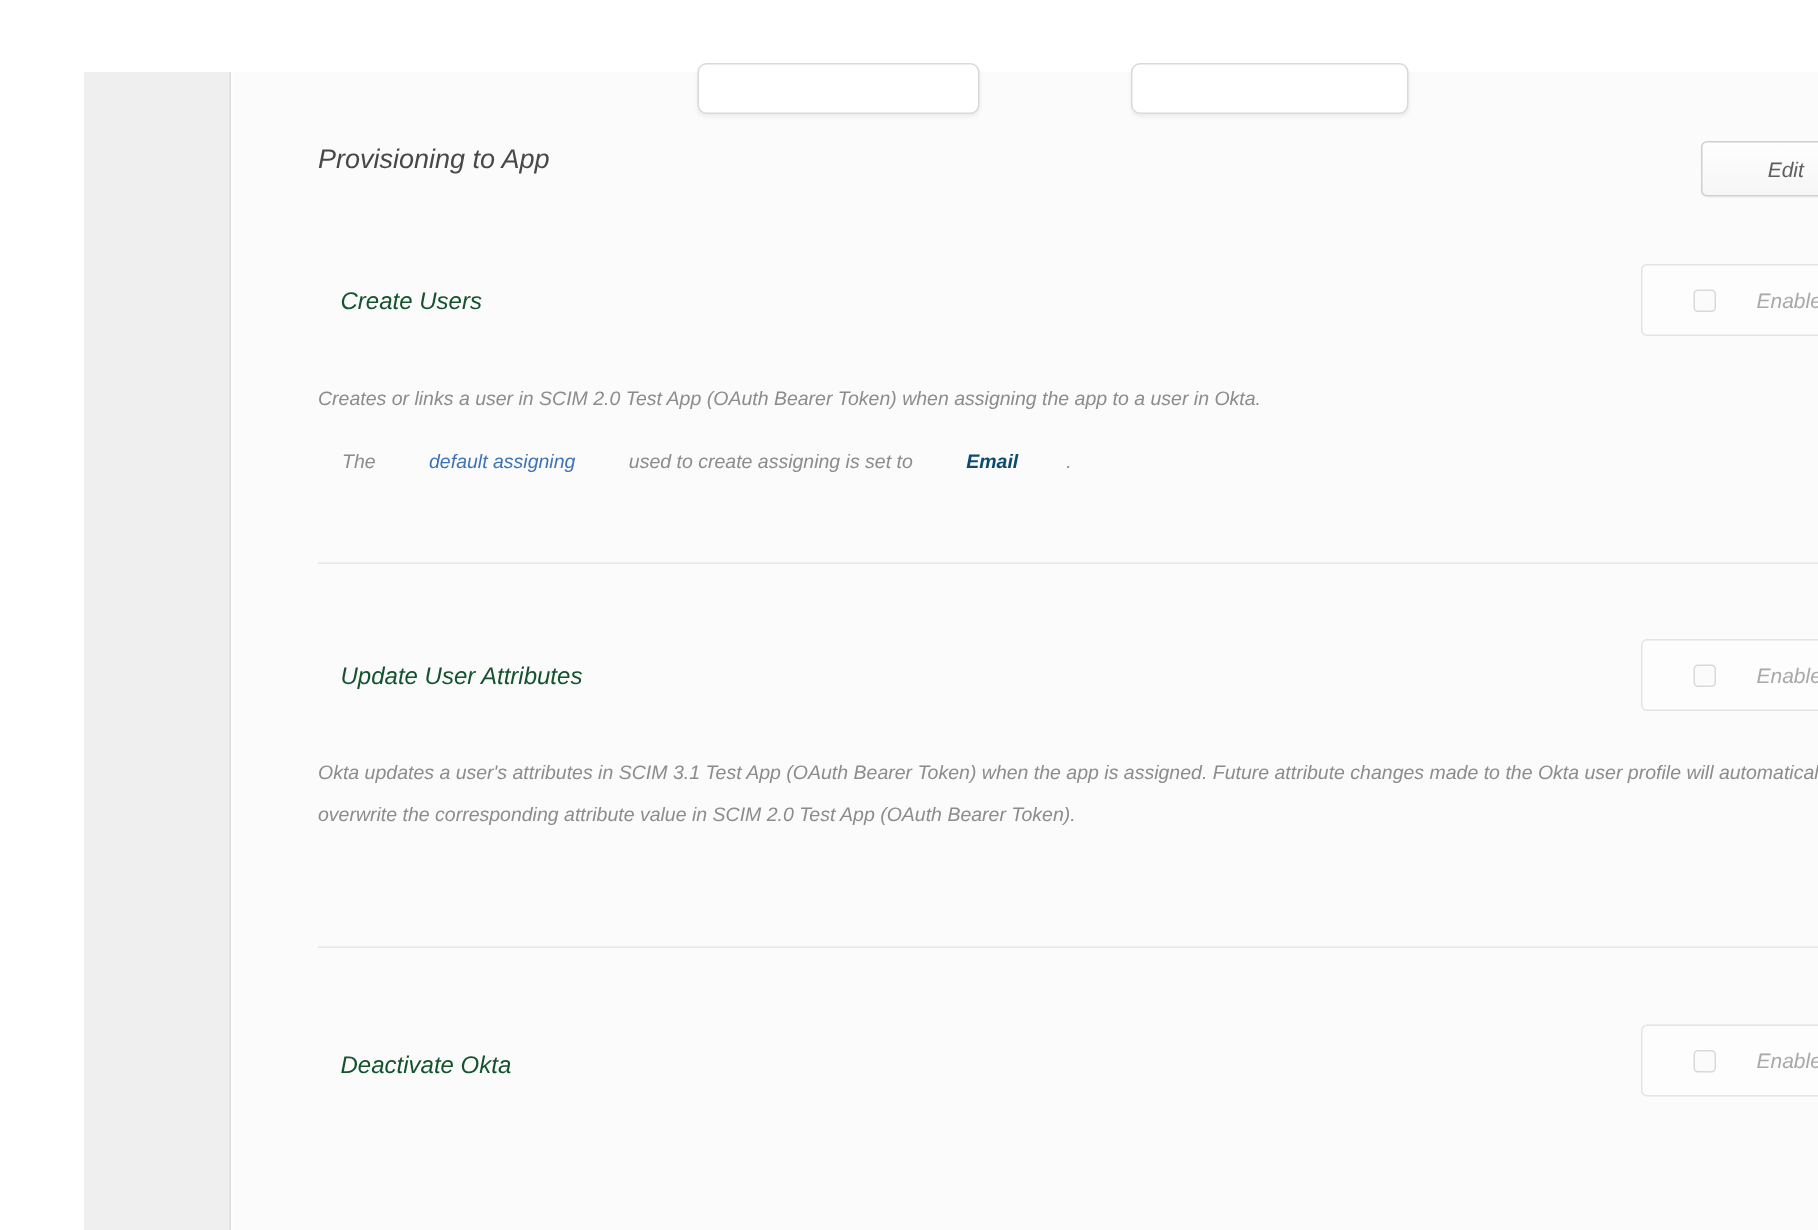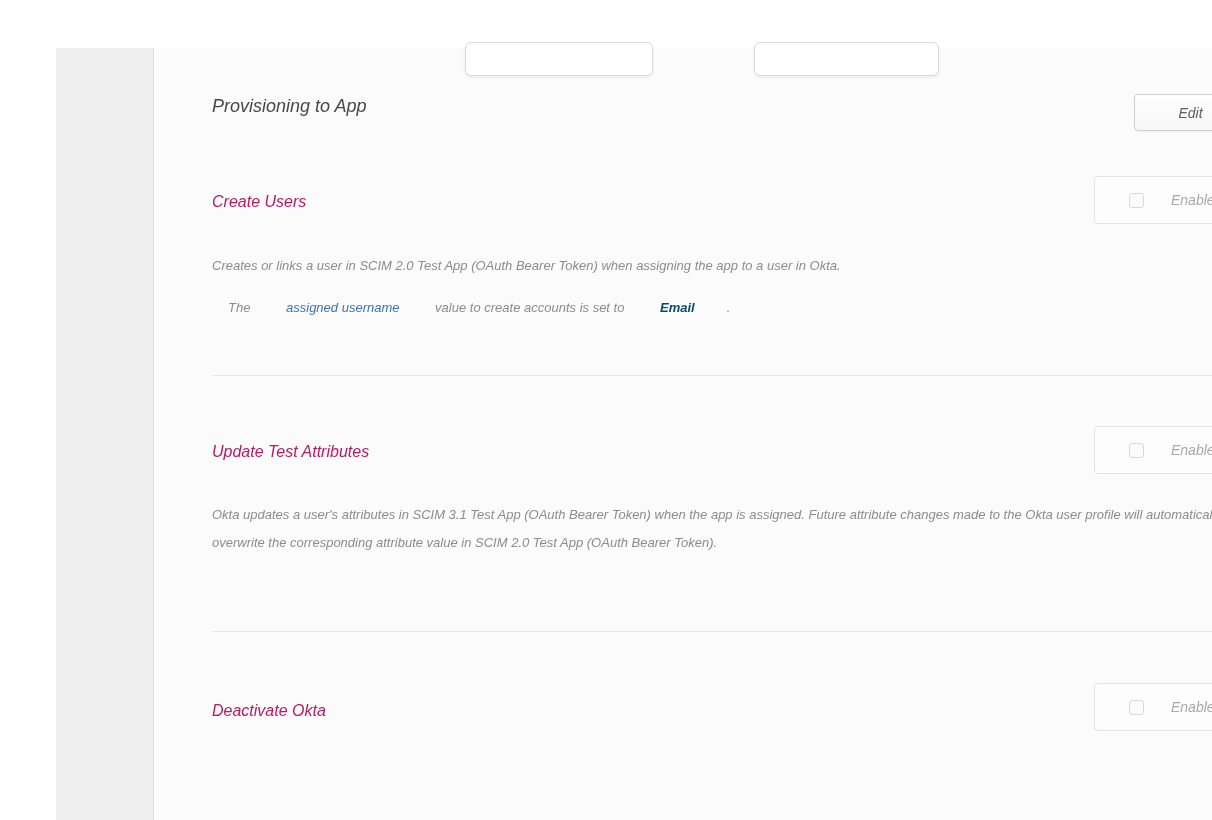--- a/index.html
+++ b/index.html
@@ -42,22 +42,22 @@
     position:absolute; left:963px; top:30px; width:113px; height:37px;
     background:linear-gradient(#fefefe,#f6f6f6);
     border:1px solid #cfcfcf; border-radius:4px;
     box-shadow:0 1px 1px rgba(0,0,0,0.04);
     font-size:14px; color:#5e5e5e;
     display:flex; align-items:center; justify-content:center;
     cursor:pointer;
   }
 
   .section-title {
-    position:absolute; left:41px;
-    font-size:16px; font-weight:normal; color:#be185d;
+    position:absolute; left:56px;
+    font-size:16px; font-weight:normal; color:#14532d;
   }
   .t-create     { top:129px; }
   .t-update     { top:379px; }
   .t-deactivate { top:638px; }
 
   .enable-box {
     position:absolute; left:923px; width:135px; height:48px;
     background:#fdfdfd; border:1px solid #e4e4e4; border-radius:4px;
     display:flex; align-items:center; padding-left:18px;
   }
@@ -104,25 +104,25 @@
 
   <h1 class="page-title">Provisioning to App</h1>
   <button class="edit-btn">Edit</button>
 
   <h2 class="section-title t-create">Create Users</h2>
   <div class="enable-box e-create">
     <span class="checkbox"></span>
     <span class="enable-label">Enable</span>
   </div>
   <p class="desc d-create1">Creates or links a user in SCIM 2.0 Test App (OAuth Bearer Token) when assigning the app to a user in Okta.</p>
-  <p class="desc d-create2"><span>The </span><a>assigned username</a><span> value to create accounts is set to </span><span class="term">Email</span><span>.</span></p>
+  <p class="desc d-create2"><span>The </span><a>default assigning</a><span> used to create assigning is set to </span><span class="term">Email</span><span>.</span></p>
 
   <div class="divider dv1"></div>
 
-  <h2 class="section-title t-update">Update Test Attributes</h2>
+  <h2 class="section-title t-update">Update User Attributes</h2>
   <div class="enable-box e-update">
     <span class="checkbox"></span>
     <span class="enable-label">Enable</span>
   </div>
   <p class="desc d-update">Okta updates a user's attributes in SCIM 3.1 Test App (OAuth Bearer Token) when the app is assigned. Future attribute changes made to the Okta user profile will automatically overwrite the corresponding attribute value in SCIM 2.0 Test App (OAuth Bearer Token).</p>
 
   <div class="divider dv2"></div>
 
   <h2 class="section-title t-deactivate">Deactivate Okta</h2>
   <div class="enable-box e-deactivate">

